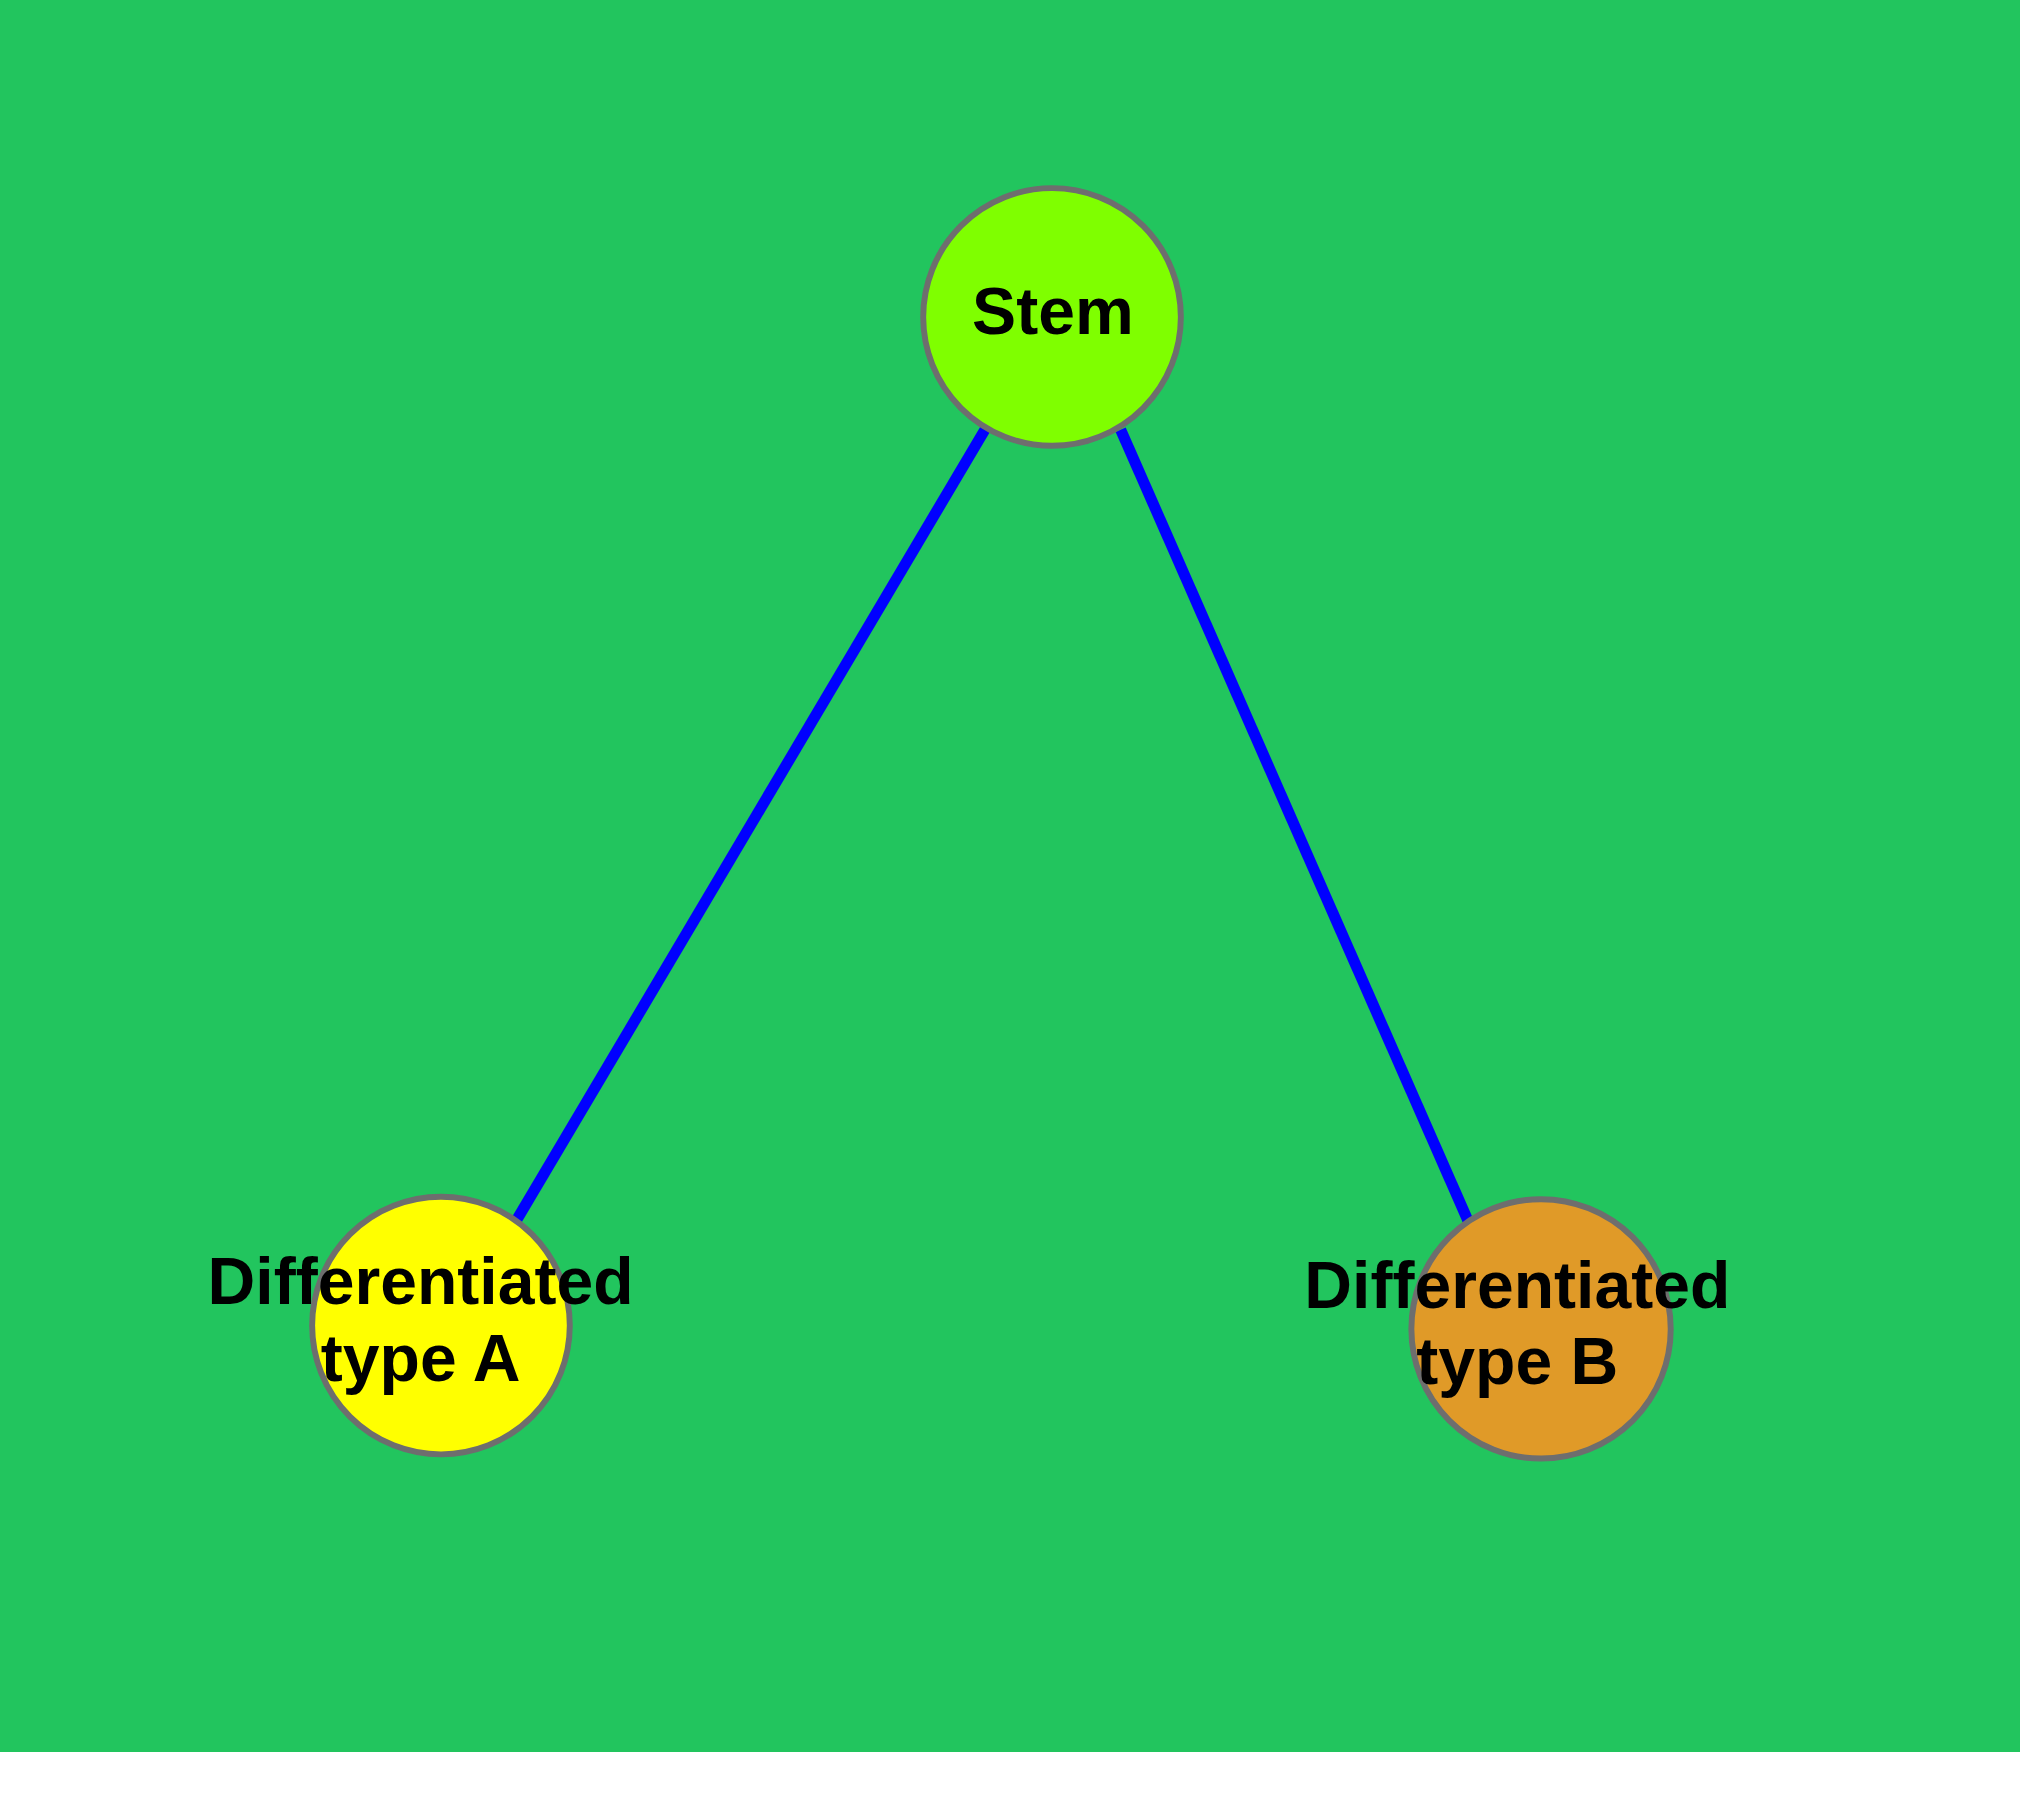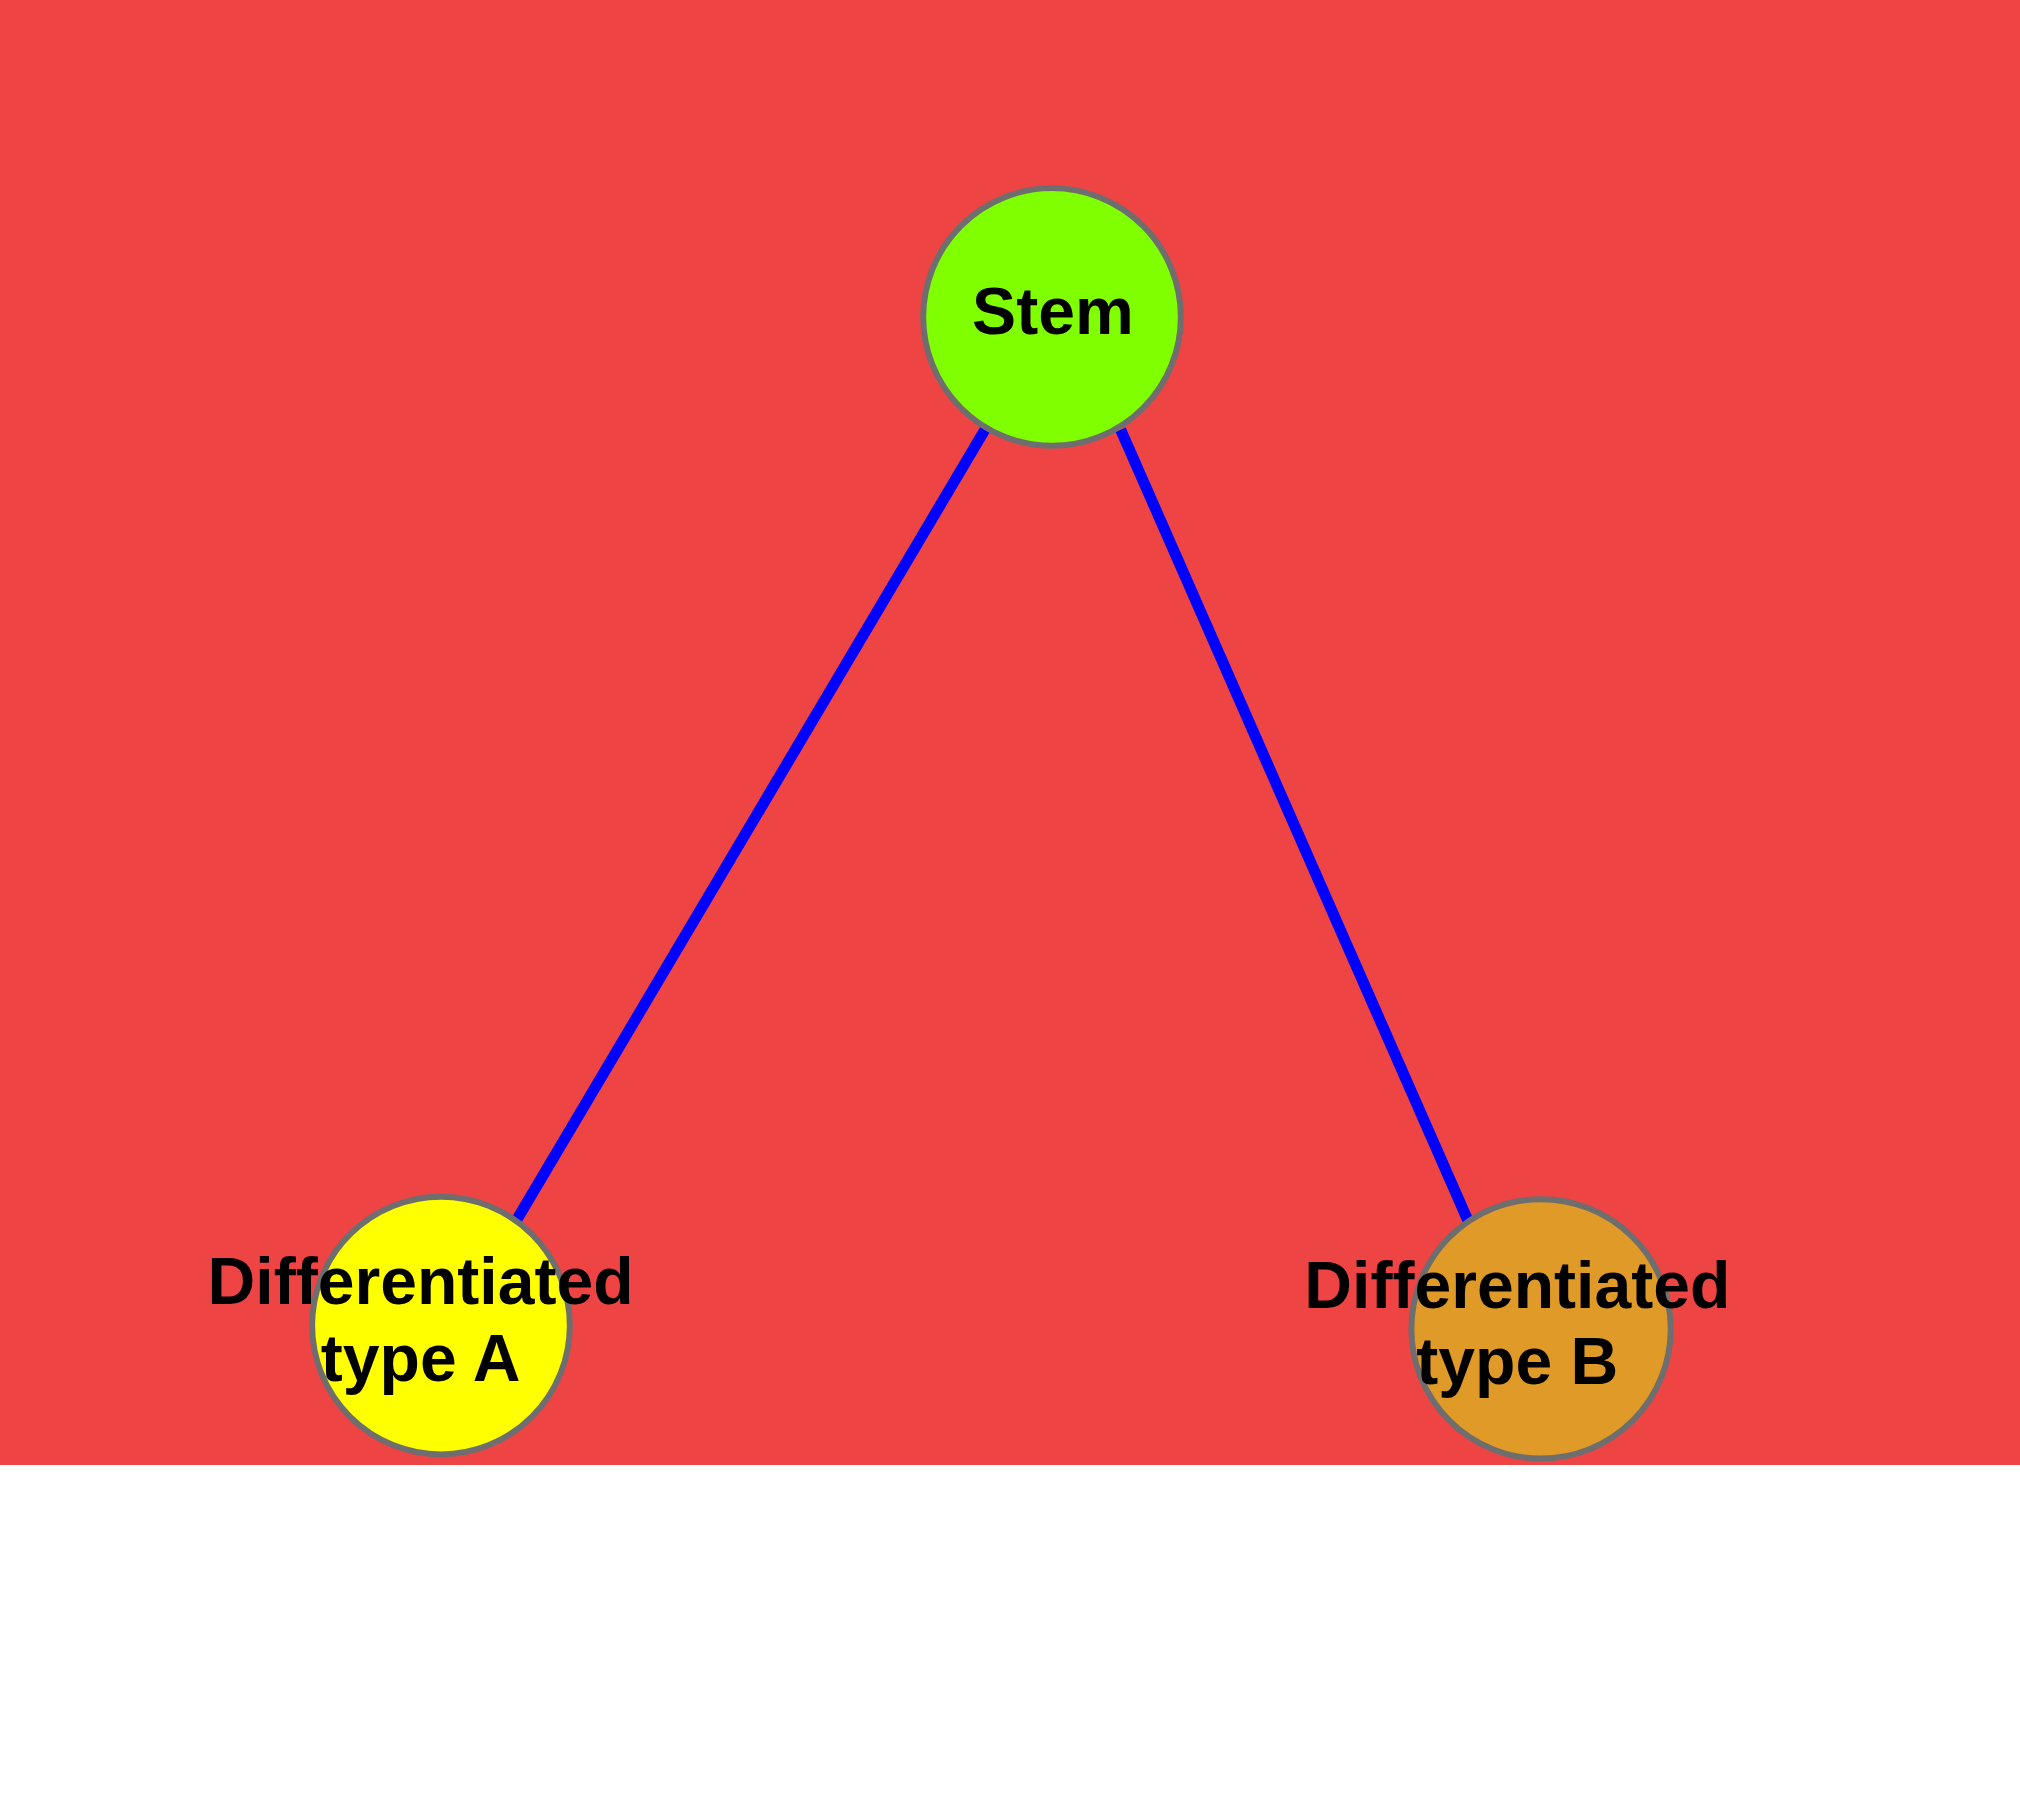--- a/index.html
+++ b/index.html
@@ -27,21 +27,21 @@
     font-family: "Liberation Sans", sans-serif;
     font-weight: bold;
     fill: #000000;
     text-anchor: middle;
     dominant-baseline: middle;
   }
 </style>
 </head>
 <body>
 
-<div id="canvas" style="width: 2021px; height: 1465px; background: #ef4444;">
+<div id="canvas" style="width: 2021px; height: 1752px; background: #22c55e;">
   <svg id="graph-svg" viewBox="0 0 2384 2138" xmlns="http://www.w3.org/2000/svg">
     <g id="edges-layer">
         <line x1="1163" y1="505" x2="609" y2="1440" stroke="#0000ff" stroke-width="13" stroke-linecap="butt"></line>
         <line x1="1322" y1="507" x2="1733" y2="1443" stroke="#0000ff" stroke-width="13" stroke-linecap="butt"></line>
       </g>
     <g id="nodes-layer">
         <circle cx="1241" cy="374" r="152" fill="#7fff00" stroke="#6e6e6e" stroke-width="7"></circle>
         <circle cx="520" cy="1564" r="152" fill="#ffff00" stroke="#6e6e6e" stroke-width="7"></circle>
         <circle cx="1818" cy="1568" r="153" fill="#e09a28" stroke="#6e6e6e" stroke-width="7"></circle>
       </g>

